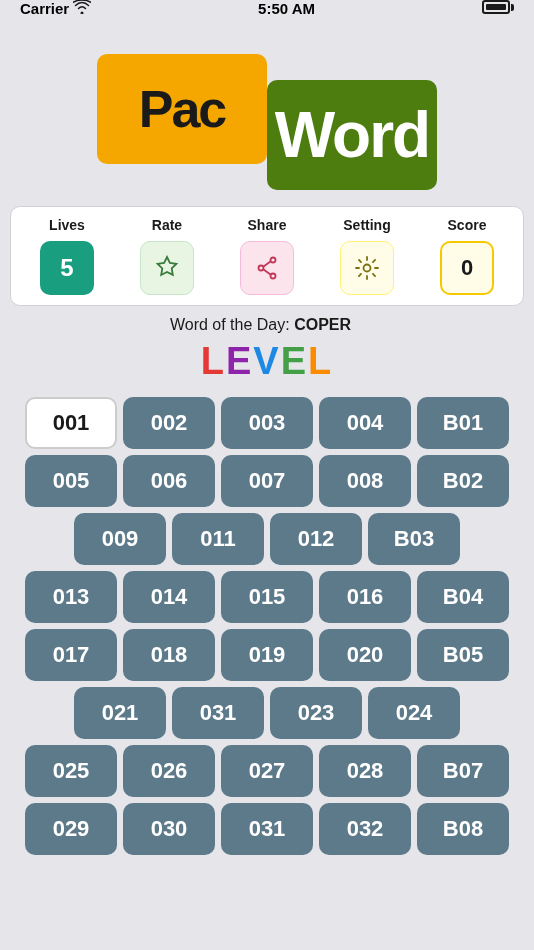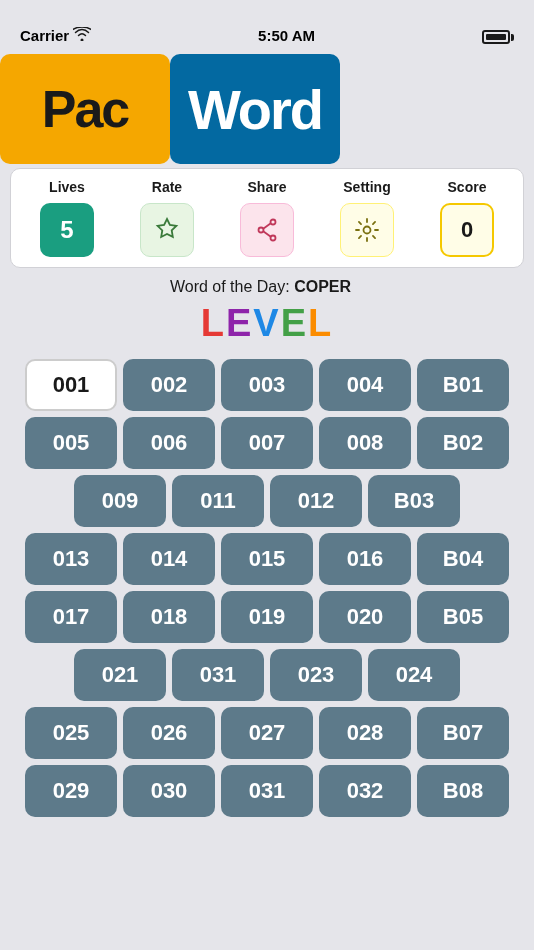--- a/index.html
+++ b/index.html
@@ -12,58 +12,60 @@
       font-family: -apple-system, 'Helvetica Neue', Arial, sans-serif;
       overflow: hidden;
       position: relative;
     }
 
     
     .status-bar {
       height: 44px;
       background: #e5e5ea;
       display: flex;
-      align-items: flex-end;
+      align-items: flex-start;
       justify-content: space-between;
       padding: 0 20px;
       font-size: 15px;
       font-weight: 600;
     }
     .status-carrier { display: flex; align-items: center; gap: 4px; }
 
     
     .logo-area {
       display: flex;
-      padding: 10px 0 4px 0;
+      justify-content: center;
+      padding: 10px 0 16px 0;
     }
     .logo-pac {
       background: #f5a700;
       color: #1a1a1a;
       font-size: 52px;
       font-weight: 900;
       width: 170px;
       height: 110px;
       display: flex;
       align-items: center;
       justify-content: center;
       border-radius: 10px;
       letter-spacing: -2px;
     }
     .logo-word {
-      background: #0369a1;
+      background: #4d7c0f;
       color: #fff;
-      font-size: 56px;
+      font-size: 64px;
       font-weight: 900;
       width: 170px;
       height: 110px;
       display: flex;
       align-items: center;
       justify-content: center;
       border-radius: 10px;
       letter-spacing: -2px;
+      margin-top: 26px;
     }
 
     
     .controls-bar {
       background: #fff;
       border: 1px solid #d1d1d6;
       border-radius: 10px;
       margin: 0 10px;
       padding: 10px 6px 10px 6px;
     }

